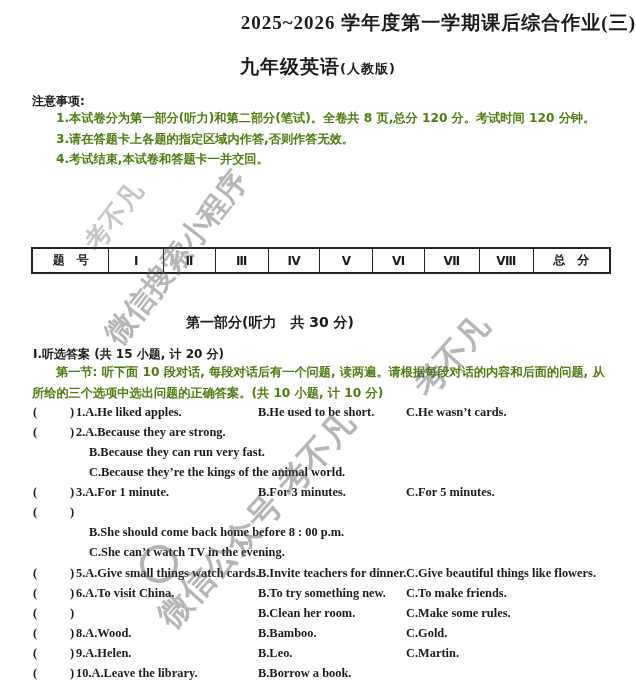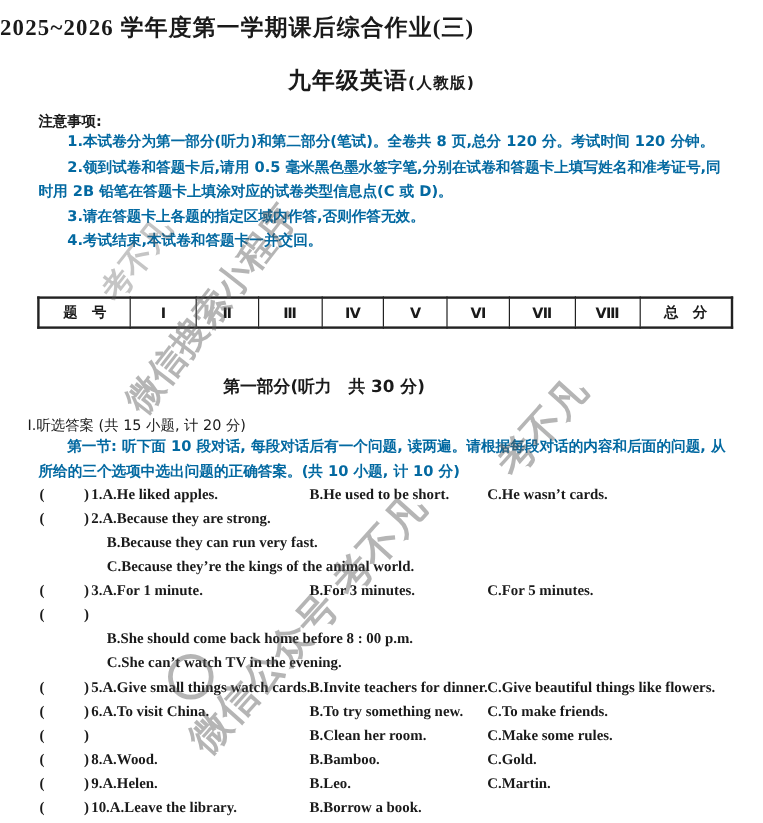--- a/index.html
+++ b/index.html
@@ -3,48 +3,48 @@
 <meta charset="utf-8">
 <style>
   html, body { margin: 0; padding: 0; }
   body {
     width: 636px; height: 686px; overflow: hidden; position: relative;
     background: #ffffff; color: #1a1a1a;
     font-family: "DejaVu Serif", "Liberation Serif", serif;
   }
   .abs { position: absolute; white-space: nowrap; }
   .title {
-    left: 0; width: 636px; text-align: left; top: 10px;
+    left: 0; width: 636px; text-align: right; top: 10px;
     font-size: 19px; font-weight: bold; letter-spacing: 1px;
     font-family: "Liberation Serif", "DejaVu Serif", serif;
   }
   .subtitle {
     left: 0; width: 636px; text-align: center; top: 54px;
     font-size: 19px; font-weight: bold; letter-spacing: 1px;
     font-family: "DejaVu Sans", sans-serif;
   }
   .subtitle .small { font-size: 13px; font-weight: bold; }
   .notice-head { left: 32px; top: 93px; font-size: 12px; font-weight: bold; font-family: "DejaVu Sans", sans-serif; }
-  .para { font-size: 12.2px; line-height: 20.5px; font-family: "DejaVu Sans", sans-serif; font-weight: bold; color: #0369a1; }
+  .para { font-size: 12.2px; line-height: 20.5px; font-family: "DejaVu Sans", sans-serif; font-weight: bold; color: #4d7c0f; }
   .para-block { position: absolute; left: 32px; width: 580px; }
   .indent { text-indent: 24px; }
   table.score {
     position: absolute; left: 31px; top: 247px; width: 580px;
     border-collapse: collapse; font-family: "DejaVu Sans", sans-serif;
     font-size: 12px; font-weight: bold;
   }
   table.score td {
     border: 1px solid #222; height: 23px; text-align: center; padding: 0;
   }
   table.score { border: 2px solid #222; }
   .part-title {
     left: 0; width: 540px; text-align: center; top: 314px;
     font-size: 14px; font-weight: bold; font-family: "DejaVu Sans", sans-serif;
   }
-  .section-head { left: 23px; top: 346px; font-size: 12px; font-weight: normal; font-family: "DejaVu Sans", sans-serif; }
+  .section-head { left: 33px; top: 346px; font-size: 12px; font-weight: bold; font-family: "DejaVu Sans", sans-serif; }
   .q-row { position: absolute; left: 0; width: 636px; height: 20px; font-size: 12.4px; font-family: "Liberation Serif", "DejaVu Serif", serif; font-weight: bold; }
   .q-row span { position: absolute; white-space: nowrap; top: 0; }
   .paren-l { left: 33px; }
   .paren-r { left: 70px; }
   .optA { left: 76px; }
   .optB { left: 258px; }
   .optC { left: 406px; }
   .optSub { left: 89px; }
   .wm {
     position: absolute; white-space: nowrap; color: rgba(90,90,90,0.45);
@@ -60,21 +60,20 @@
 <body>
 
 <div class="abs title">2025~2026 学年度第一学期课后综合作业(三)</div>
 <div class="abs subtitle">
   <span>九年级英语</span><span class="small">(人教版)</span>
 </div>
 
 <div class="abs notice-head">注意事项:</div>
 <div class="para-block para" style="top:108px;">
   <div class="indent">1.本试卷分为第一部分(听力)和第二部分(笔试)。全卷共 8 页,总分 120 分。考试时间 120 分钟。</div>
-  <div class="indent">2.领到试卷和答题卡后,请用 0.5 毫米黑色墨水签字笔,分别在试卷和答题卡上填写姓名和准考证号,同时用 2B 铅笔在答题卡上填涂对应的试卷类型信息点(C 或 D)。</div>
   <div class="indent">3.请在答题卡上各题的指定区域内作答,否则作答无效。</div>
   <div class="indent">4.考试结束,本试卷和答题卡一并交回。</div>
 </div>
 
 <table class="score">
   <colgroup>
     <col style="width:77px">
       <col style="width:55px">
       <col style="width:52px">
       <col style="width:53px">

